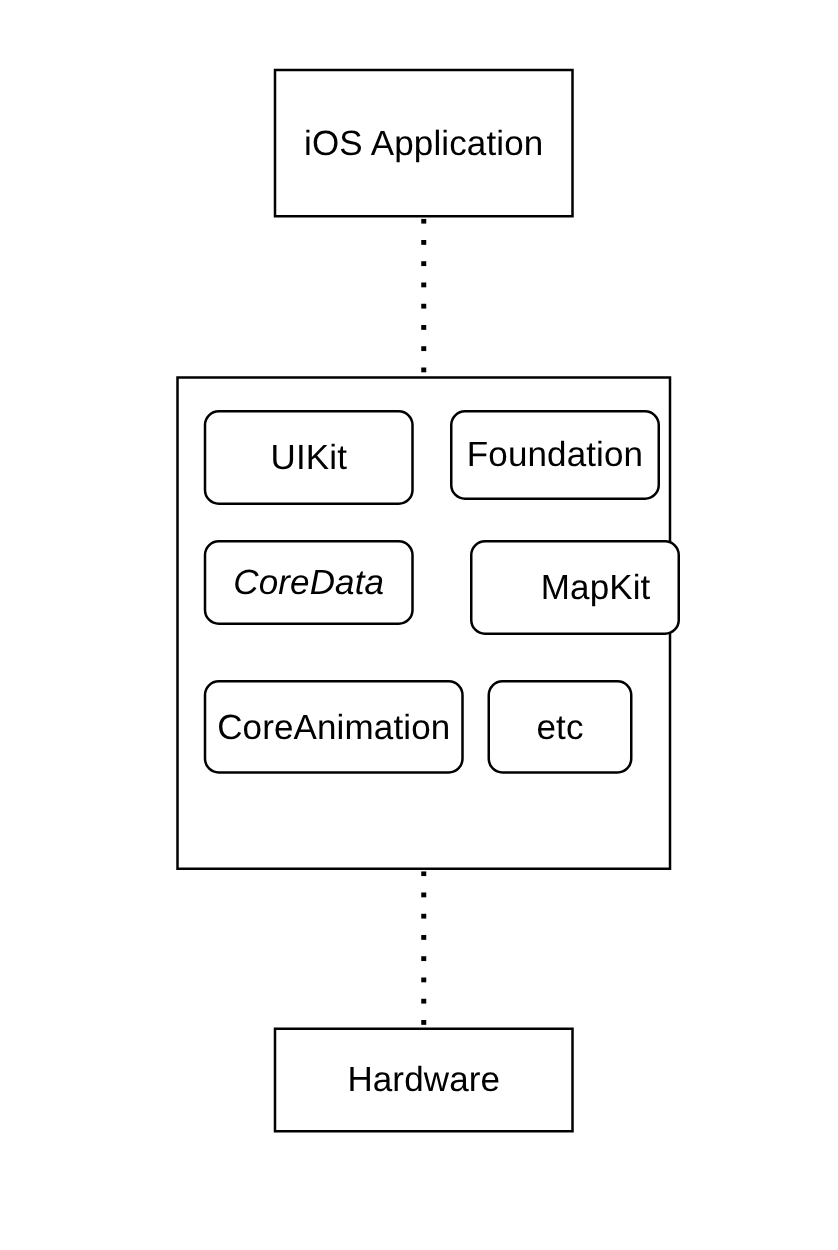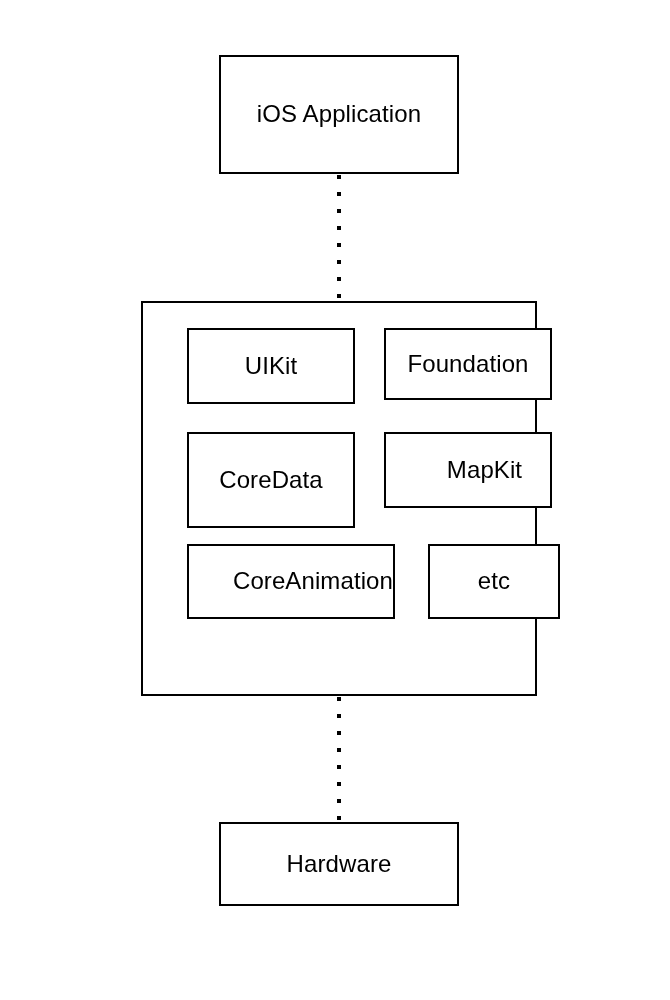--- a/index.html
+++ b/index.html
@@ -24,41 +24,40 @@
     position: absolute;
     box-sizing: border-box;
     background: #ffffff;
     border: 2px solid #000000;
     display: flex;
     align-items: center;
     justify-content: center;
     text-align: center;
   }
   .node-label {
-    font-size: 24px;
+    font-size: 28px;
     line-height: 1.2;
     color: #000000;
     letter-spacing: 0.1px;
     white-space: nowrap;
   }
 
   
   .layer-box { border-radius: 0; }
 
   
   .container-box {
     border-radius: 0;
     display: block;
   }
 
   
   .framework-box {
-    border-radius: 0;
+    border-radius: 12px;
     border-width: 2px;
-    margin-left: 24px;
   }
 
   
   .connector {
     position: absolute;
     width: 4px;
     background-image:
       linear-gradient(to bottom, #000000 4px, rgba(0,0,0,0) 4px);
     background-size: 4px 17px;
     background-repeat: repeat-y;
@@ -76,30 +75,30 @@
   <div class="connector" id="connector-0" style="left: 337px; top: 175px; height: 126px;"></div>
 
   <div class="node container-box" id="node-frameworks-container" style="left: 141px; top: 301px; width: 396px; height: 395px;"></div>
 
   <div class="node framework-box" id="fw-0" style="left: 163px; top: 328px; width: 168px; height: 76px;">
     <span class="node-label">UIKit</span>
   </div>
   <div class="node framework-box" id="fw-1" style="left: 360px; top: 328px; width: 168px; height: 72px;">
     <span class="node-label">Foundation</span>
   </div>
-  <div class="node framework-box" id="fw-2" style="left: 163px; top: 432px; width: 168px; height: 96px;">
+  <div class="node framework-box" id="fw-2" style="left: 163px; top: 432px; width: 168px; height: 68px; font-style: italic;">
     <span class="node-label">CoreData</span>
   </div>
-  <div class="node framework-box" id="fw-3" style="left: 360px; top: 432px; width: 168px; height: 76px; padding-left: 33px;">
+  <div class="node framework-box" id="fw-3" style="left: 376px; top: 432px; width: 168px; height: 76px; padding-left: 33px;">
     <span class="node-label">MapKit</span>
   </div>
-  <div class="node framework-box" id="fw-4" style="left: 163px; top: 544px; width: 208px; height: 75px; justify-content: flex-end;">
+  <div class="node framework-box" id="fw-4" style="left: 163px; top: 544px; width: 208px; height: 75px;">
     <span class="node-label">CoreAnimation</span>
   </div>
-  <div class="node framework-box" id="fw-5" style="left: 404px; top: 544px; width: 132px; height: 75px;">
+  <div class="node framework-box" id="fw-5" style="left: 390px; top: 544px; width: 116px; height: 75px;">
     <span class="node-label">etc</span>
   </div>
 
   <div class="connector" id="connector-1" style="left: 337px; top: 697px; height: 125px;"></div>
 
   <div class="node layer-box" id="node-hardware" style="left: 219px; top: 822px; width: 240px; height: 84px;">
     <span class="node-label">Hardware</span>
   </div>
 
 </div>

